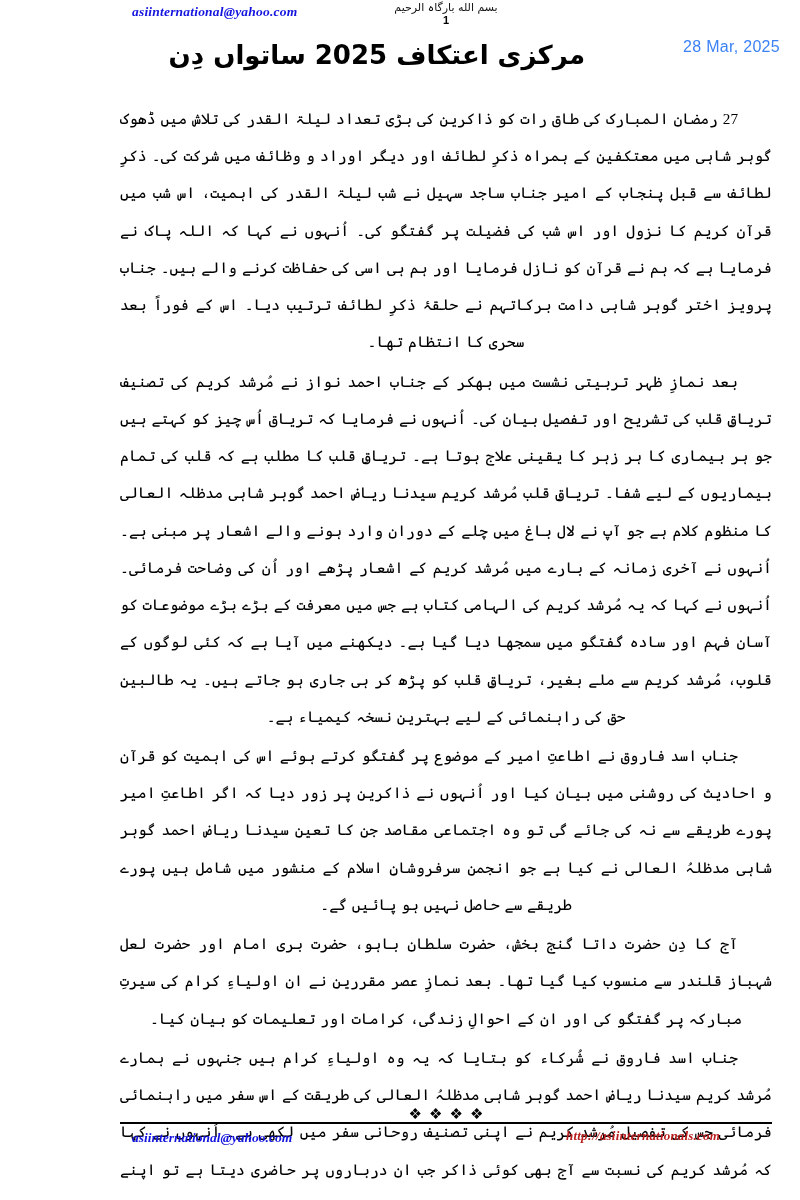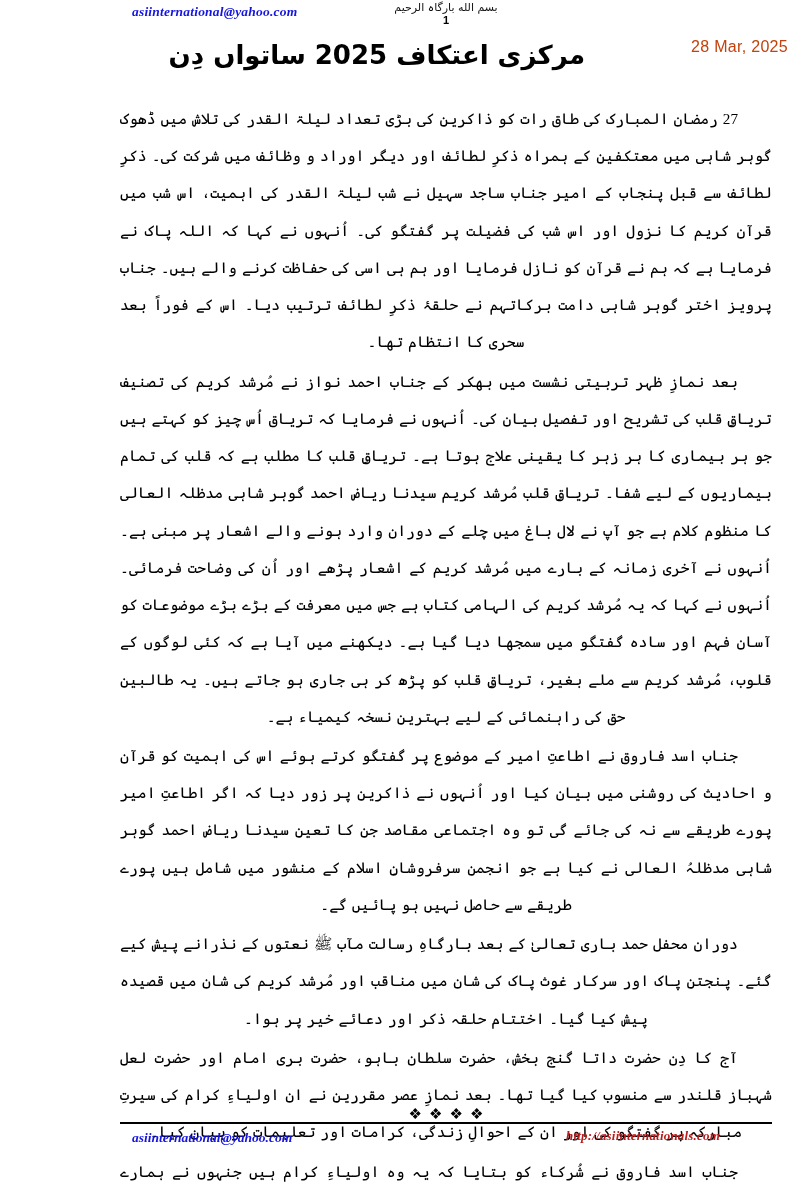--- a/index.html
+++ b/index.html
@@ -84,26 +84,26 @@
     direction: rtl;
     font-family: "DejaVu Sans", sans-serif;
     font-size: 26px;
     font-weight: bold;
     color: #000;
     white-space: nowrap;
     letter-spacing: -1px;
   }
   .doc-date {
     position: absolute;
-    right: 12px;
+    right: 20px;
     top: 2px;
     direction: ltr;
     font-family: "Liberation Sans", sans-serif;
     font-size: 16px;
-    color: #c2410c;
+    color: #3b82f6;
     white-space: nowrap;
     letter-spacing: 0.3px;
   }
 
   
   .body-area {
     position: absolute;
     top: 100px;
     left: 28px;
     right: 28px;
@@ -214,21 +214,20 @@
 
   <div class="title-row">
     <div class="doc-title">مرکزی اعتکاف 2025 ساتواں دِن</div>
     <div class="doc-date">28 Mar,  2025</div>
   </div>
 
   <div class="body-area">
     <p class="para indent">27 رمضان المبارک کی طاق رات کو ذاکرین کی بڑی تعداد لیلۃ القدر کی تلاش میں ڈھوک گوہر شاہی میں معتکفین کے ہمراہ ذکرِ لطائف اور دیگر اوراد و وظائف میں شرکت کی۔ ذکرِ لطائف سے قبل پنجاب کے امیر جناب ساجد سہیل نے شب لیلۃ القدر کی اہمیت، اس شب میں قرآن کریم کا نزول اور اس شب کی فضیلت پر گفتگو کی۔ اُنہوں نے کہا کہ اللہ پاک نے فرمایا ہے کہ ہم نے قرآن کو نازل فرمایا اور ہم ہی اسی کی حفاظت کرنے والے ہیں۔ جناب پرویز اختر گوہر شاہی دامت برکاتہم نے حلقۂ ذکرِ لطائف ترتیب دیا۔ اس کے فوراً بعد سحری کا انتظام تھا۔</p>
     <p class="para indent">بعد نمازِ ظہر تربیتی نشست میں بھکر کے جناب احمد نواز نے مُرشد کریم کی تصنیف تریاقِ قلب کی تشریح اور تفصیل بیان کی۔ اُنہوں نے فرمایا کہ تریاق اُس چیز کو کہتے ہیں جو ہر بیماری کا ہر زہر کا یقینی علاج ہوتا ہے۔ تریاقِ قلب کا مطلب ہے کہ قلب کی تمام بیماریوں کے لیے شفا۔ تریاقِ قلب مُرشد کریم سیدنا ریاض احمد گوہر شاہی مدظلہ العالی کا منظوم کلام ہے جو آپ نے لال باغ میں چلے کے دوران وارد ہونے والے اشعار پر مبنی ہے۔ اُنہوں نے آخری زمانہ کے بارے میں مُرشد کریم کے اشعار پڑھے اور اُن کی وضاحت فرمائی۔ اُنہوں نے کہا کہ یہ مُرشد کریم کی الہامی کتاب ہے جس میں معرفت کے بڑے بڑے موضوعات کو آسان فہم اور سادہ گفتگو میں سمجھا دیا گیا ہے۔ دیکھنے میں آیا ہے کہ کئی لوگوں کے قلوب، مُرشد کریم سے ملے بغیر، تریاقِ قلب کو پڑھ کر ہی جاری ہو جاتے ہیں۔ یہ طالبین حق کی راہنمائی کے لیے بہترین نسخہ کیمیاء ہے۔</p>
     <p class="para indent">جناب اسد فاروق نے اطاعتِ امیر کے موضوع پر گفتگو کرتے ہوئے اس کی اہمیت کو قرآن و احادیث کی روشنی میں بیان کیا اور اُنہوں نے ذاکرین پر زور دیا کہ اگر اطاعتِ امیر پورے طریقے سے نہ کی جائے گی تو وہ اجتماعی مقاصد جن کا تعین سیدنا ریاض احمد گوہر شاہی مدظلہُ العالی نے کیا ہے جو انجمن سرفروشانِ اسلام کے منشور میں شامل ہیں پورے طریقے سے حاصل نہیں ہو پائیں گے۔</p>
-    <p class="para indent">دوران محفل حمد باری تعالیٰ کے بعد بارگاہِ رسالت مآب ﷺ نعتوں کے نذرانے پیش کیے گئے۔ پنجتن پاک اور سرکار غوث پاک کی شان میں مناقب اور مُرشد کریم کی شان میں قصیدہ پیش کیا گیا۔ اختتام حلقہ ذکر اور دعائے خیر پر ہوا۔</p>
     <p class="para indent">آج کا دِن حضرت داتا گنج بخش، حضرت سلطان باہو، حضرت بری امام اور حضرت لعل شہباز قلندر سے منسوب کیا گیا تھا۔ بعد نمازِ عصر مقررین نے ان اولیاءِ کرام کی سیرتِ مبارکہ پر گفتگو کی اور ان کے احوالِ زندگی، کرامات اور تعلیمات کو بیان کیا۔</p>
     <p class="para indent">جناب اسد فاروق نے شُرکاء کو بتایا کہ یہ وہ اولیاءِ کرام ہیں جنہوں نے ہمارے مُرشد کریم سیدنا ریاض احمد گوہر شاہی مدظلہُ العالی کی طریقت کے اس سفر میں راہنمائی فرمائی جس کی تفصیل مُرشد کریم نے اپنی تصنیف روحانی سفر میں لکھی ہے۔ اُنہوں نے کہا کہ مُرشد کریم کی نسبت سے آج بھی کوئی ذاکر جب ان درباروں پر حاضری دیتا ہے تو اپنے مُرشد کریم کے ان ہستیوں کے پیارے تعلق کی وجہ سے ان کی توجہ اور شفقت وافر مقدار میں پاتا ہے۔</p>
     <p class="para indent">اس دوران حمد باری تعالیٰ، نعتیہ کلام، مناقب اور قصیدہ مرشد کریم پیش کیے گئے۔ وقتِ افطار سے کچھ دیر قبل اس محفل کا اختتام حلقہ ذکر اور دعائے خیر پر کیا گیا۔</p>
   </div>
 
   <div class="ornaments">
     <span>❖</span>
     <span>❖</span>
     <span>❖</span>
     <span>❖</span>

